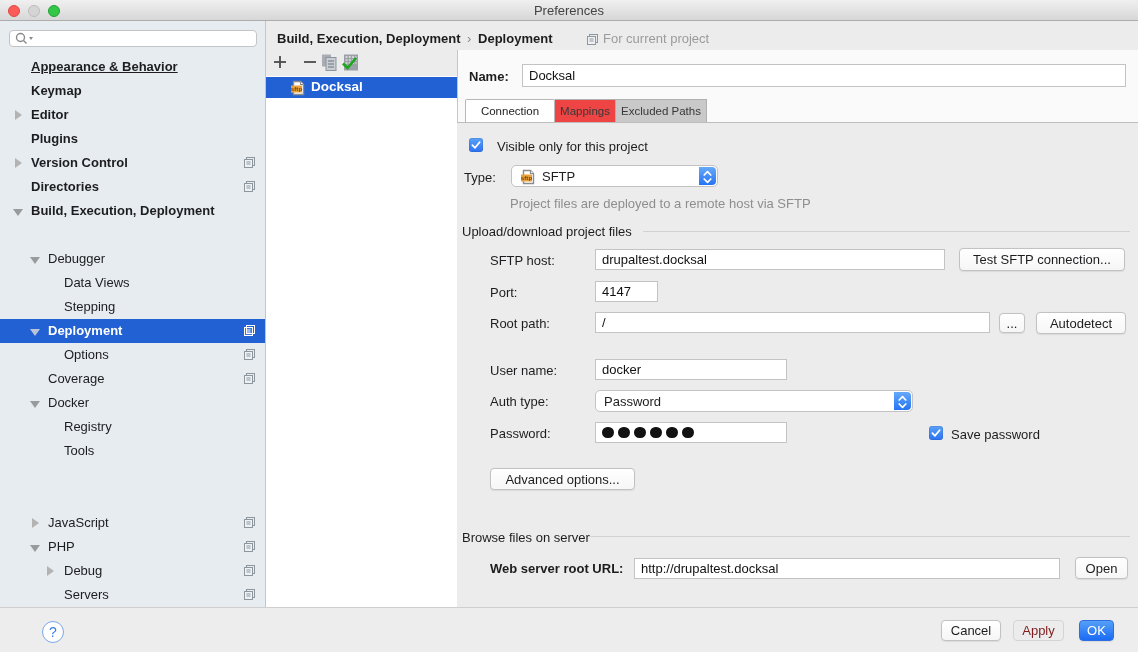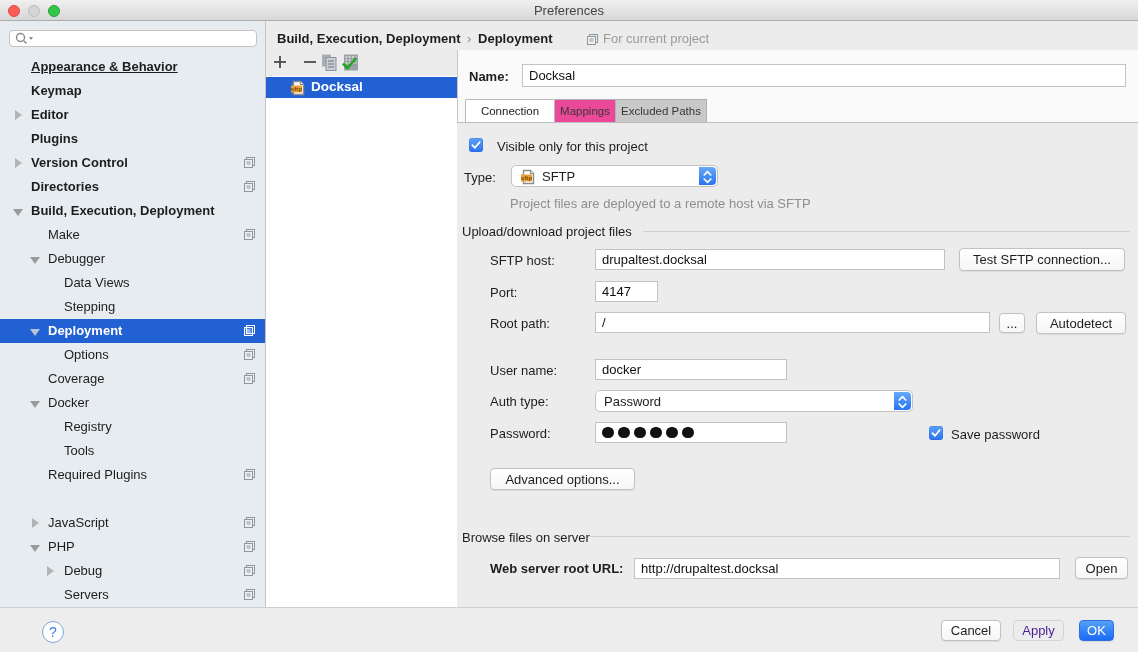--- a/index.html
+++ b/index.html
@@ -60,29 +60,20 @@
 <rect x="3.5" y="1.5" width="8" height="8" fill="none" stroke="#8e979e" stroke-width="1"></rect>
 <rect x="1.5" y="3.5" width="8" height="8" fill="#eef1f3" stroke="#8e979e" stroke-width="1"></rect>
 <line x1="3.5" y1="6" x2="7.5" y2="6" stroke="#8e979e" stroke-width="1"></line>
 <line x1="3.5" y1="8" x2="7.5" y2="8" stroke="#8e979e" stroke-width="1"></line>
 </svg>
       </div>
 <div class="trow" style="top:178px">
         <span class="arr" style="left:13px;top:10px;border-width:7px 5px 0 5px;border-color:#9a9a9a transparent transparent transparent;"></span>
         <span style="position:absolute;left:31px;top:4px;font-weight:700;color:#1d1d1f;">Build, Execution, Deployment</span>
       </div>
-<div class="trow" style="top:202px">
-        <span style="position:absolute;left:48px;top:4px;font-weight:400;color:#1d1d1f;">Make</span>
-        <svg style="position:absolute;left:243px;top:5px" width="13" height="13" viewBox="0 0 13 13">
-<rect x="3.5" y="1.5" width="8" height="8" fill="none" stroke="#8e979e" stroke-width="1"></rect>
-<rect x="1.5" y="3.5" width="8" height="8" fill="#eef1f3" stroke="#8e979e" stroke-width="1"></rect>
-<line x1="3.5" y1="6" x2="7.5" y2="6" stroke="#8e979e" stroke-width="1"></line>
-<line x1="3.5" y1="8" x2="7.5" y2="8" stroke="#8e979e" stroke-width="1"></line>
-</svg>
-      </div>
 <div class="trow" style="top:226px">
         <span class="arr" style="left:30px;top:10px;border-width:7px 5px 0 5px;border-color:#9a9a9a transparent transparent transparent;"></span>
         <span style="position:absolute;left:48px;top:4px;font-weight:400;color:#1d1d1f;">Debugger</span>
       </div>
 <div class="trow" style="top:250px">
         <span style="position:absolute;left:64px;top:4px;font-weight:400;color:#1d1d1f;">Data Views</span>
       </div>
 <div class="trow" style="top:274px">
         <span style="position:absolute;left:64px;top:4px;font-weight:400;color:#1d1d1f;">Stepping</span>
       </div>
@@ -116,29 +107,20 @@
       </div>
 <div class="trow" style="top:370px">
         <span class="arr" style="left:30px;top:10px;border-width:7px 5px 0 5px;border-color:#9a9a9a transparent transparent transparent;"></span>
         <span style="position:absolute;left:48px;top:4px;font-weight:400;color:#1d1d1f;">Docker</span>
       </div>
 <div class="trow" style="top:394px">
         <span style="position:absolute;left:64px;top:4px;font-weight:400;color:#1d1d1f;">Registry</span>
       </div>
 <div class="trow" style="top:418px">
         <span style="position:absolute;left:64px;top:4px;font-weight:400;color:#1d1d1f;">Tools</span>
-      </div>
-<div class="trow" style="top:442px">
-        <span style="position:absolute;left:48px;top:4px;font-weight:400;color:#1d1d1f;">Required Plugins</span>
-        <svg style="position:absolute;left:243px;top:5px" width="13" height="13" viewBox="0 0 13 13">
-<rect x="3.5" y="1.5" width="8" height="8" fill="none" stroke="#8e979e" stroke-width="1"></rect>
-<rect x="1.5" y="3.5" width="8" height="8" fill="#eef1f3" stroke="#8e979e" stroke-width="1"></rect>
-<line x1="3.5" y1="6" x2="7.5" y2="6" stroke="#8e979e" stroke-width="1"></line>
-<line x1="3.5" y1="8" x2="7.5" y2="8" stroke="#8e979e" stroke-width="1"></line>
-</svg>
       </div>
 <div class="trow" style="top:490px">
         <span class="arr" style="left:32px;border-width:5px 0 5px 7px;border-color:transparent transparent transparent #b3b3b3;"></span>
         <span style="position:absolute;left:48px;top:4px;font-weight:400;color:#1d1d1f;">JavaScript</span>
         <svg style="position:absolute;left:243px;top:5px" width="13" height="13" viewBox="0 0 13 13">
 <rect x="3.5" y="1.5" width="8" height="8" fill="none" stroke="#8e979e" stroke-width="1"></rect>
 <rect x="1.5" y="3.5" width="8" height="8" fill="#eef1f3" stroke="#8e979e" stroke-width="1"></rect>
 <line x1="3.5" y1="6" x2="7.5" y2="6" stroke="#8e979e" stroke-width="1"></line>
 <line x1="3.5" y1="8" x2="7.5" y2="8" stroke="#8e979e" stroke-width="1"></line>
 </svg>
@@ -225,21 +207,21 @@
   </div>
 </div>
 <div class="abs" style="left:457px;top:50px;width:1px;height:557px;background:#c6c6c6;"></div>
 
 <div class="abs" style="left:458px;top:50px;width:680px;height:73px;background:#fafafa;">
   <span class="lbl" style="left:11px;top:19px;font-weight:700;">Name:</span>
   <div class="inp" style="left:64px;top:14px;width:604px;height:23px;">Docksal</div>
 
   <div style="position:absolute;left:7px;top:49px;height:23px;display:flex;font-size:11.5px;">
     <div style="background:#fff;border:1px solid #b8b8b8;border-bottom:none;width:90px;display:flex;align-items:center;justify-content:center;border-radius:2px 2px 0 0;">Connection</div>
-    <div style="background:#ec4899;border:1px solid #b0b0b0;border-left:none;border-bottom:none;width:61px;display:flex;align-items:center;justify-content:center;color:#383838;">Mappings</div>
+    <div style="background:#ef4444;border:1px solid #b0b0b0;border-left:none;border-bottom:none;width:61px;display:flex;align-items:center;justify-content:center;color:#383838;">Mappings</div>
     <div style="background:#c9c9c9;border:1px solid #b0b0b0;border-left:none;border-bottom:none;width:91px;display:flex;align-items:center;justify-content:center;color:#383838;">Excluded Paths</div>
   </div>
 </div>
 <div class="abs" style="left:457px;top:122px;width:681px;height:1px;background:#bdbdbd;"></div>
 
 <div class="abs" style="left:457px;top:123px;width:681px;height:484px;background:#ececec;">
   <div style="position:absolute;left:12px;top:15px;width:14px;height:14px;border-radius:3px;background:linear-gradient(#59a1f8,#2e72f2);box-shadow:inset 0 0 0 0.5px rgba(0,0,0,0.15);">
 <svg width="14" height="14" viewBox="0 0 14 14">
         <path d="M3.4 7.2 L6 9.8 L10.6 4.2" fill="none" stroke="#fff" stroke-width="1.8" stroke-linecap="round" stroke-linejoin="round"></path>
       </svg></div>
@@ -316,15 +298,15 @@
   <div style="position:absolute;left:131px;top:413px;width:542px;height:1px;background:#d2d2d2;"></div>
 
   <span class="lbl" style="left:33px;top:438px;font-weight:700;">Web server root URL:</span>
   <div class="inp" style="left:177px;top:435px;width:426px;height:21px;">http://drupaltest.docksal</div>
   <div class="btn" style="left:618px;top:434px;width:53px;height:22px;">Open</div>
 </div>
 
 <div class="abs" style="left:0;top:607px;width:1138px;height:45px;background:#ededed;border-top:1px solid #cfcfcf;">
   <div style="position:absolute;left:42px;top:13px;width:22px;height:22px;border-radius:50%;background:#fff;border:1px solid #7aa8e8;color:#3a7de8;font-size:14px;display:flex;align-items:center;justify-content:center;">?</div>
   <div class="btn" style="left:941px;top:12px;width:60px;height:21px;">Cancel</div>
-  <div class="btn" style="left:1013px;top:12px;width:51px;height:21px;color:#4c1d95;background:#ececec;border-color:#d4d4d4;box-shadow:none;">Apply</div>
+  <div class="btn" style="left:1013px;top:12px;width:51px;height:21px;color:#7f1d1d;background:#ececec;border-color:#d4d4d4;box-shadow:none;">Apply</div>
   <div class="btn" style="left:1079px;top:12px;width:35px;height:21px;background:linear-gradient(#54a0f7,#1b6bf5);border:1px solid #2e6ee0;color:#fff;">OK</div>
 </div>
 
 </body></html>

